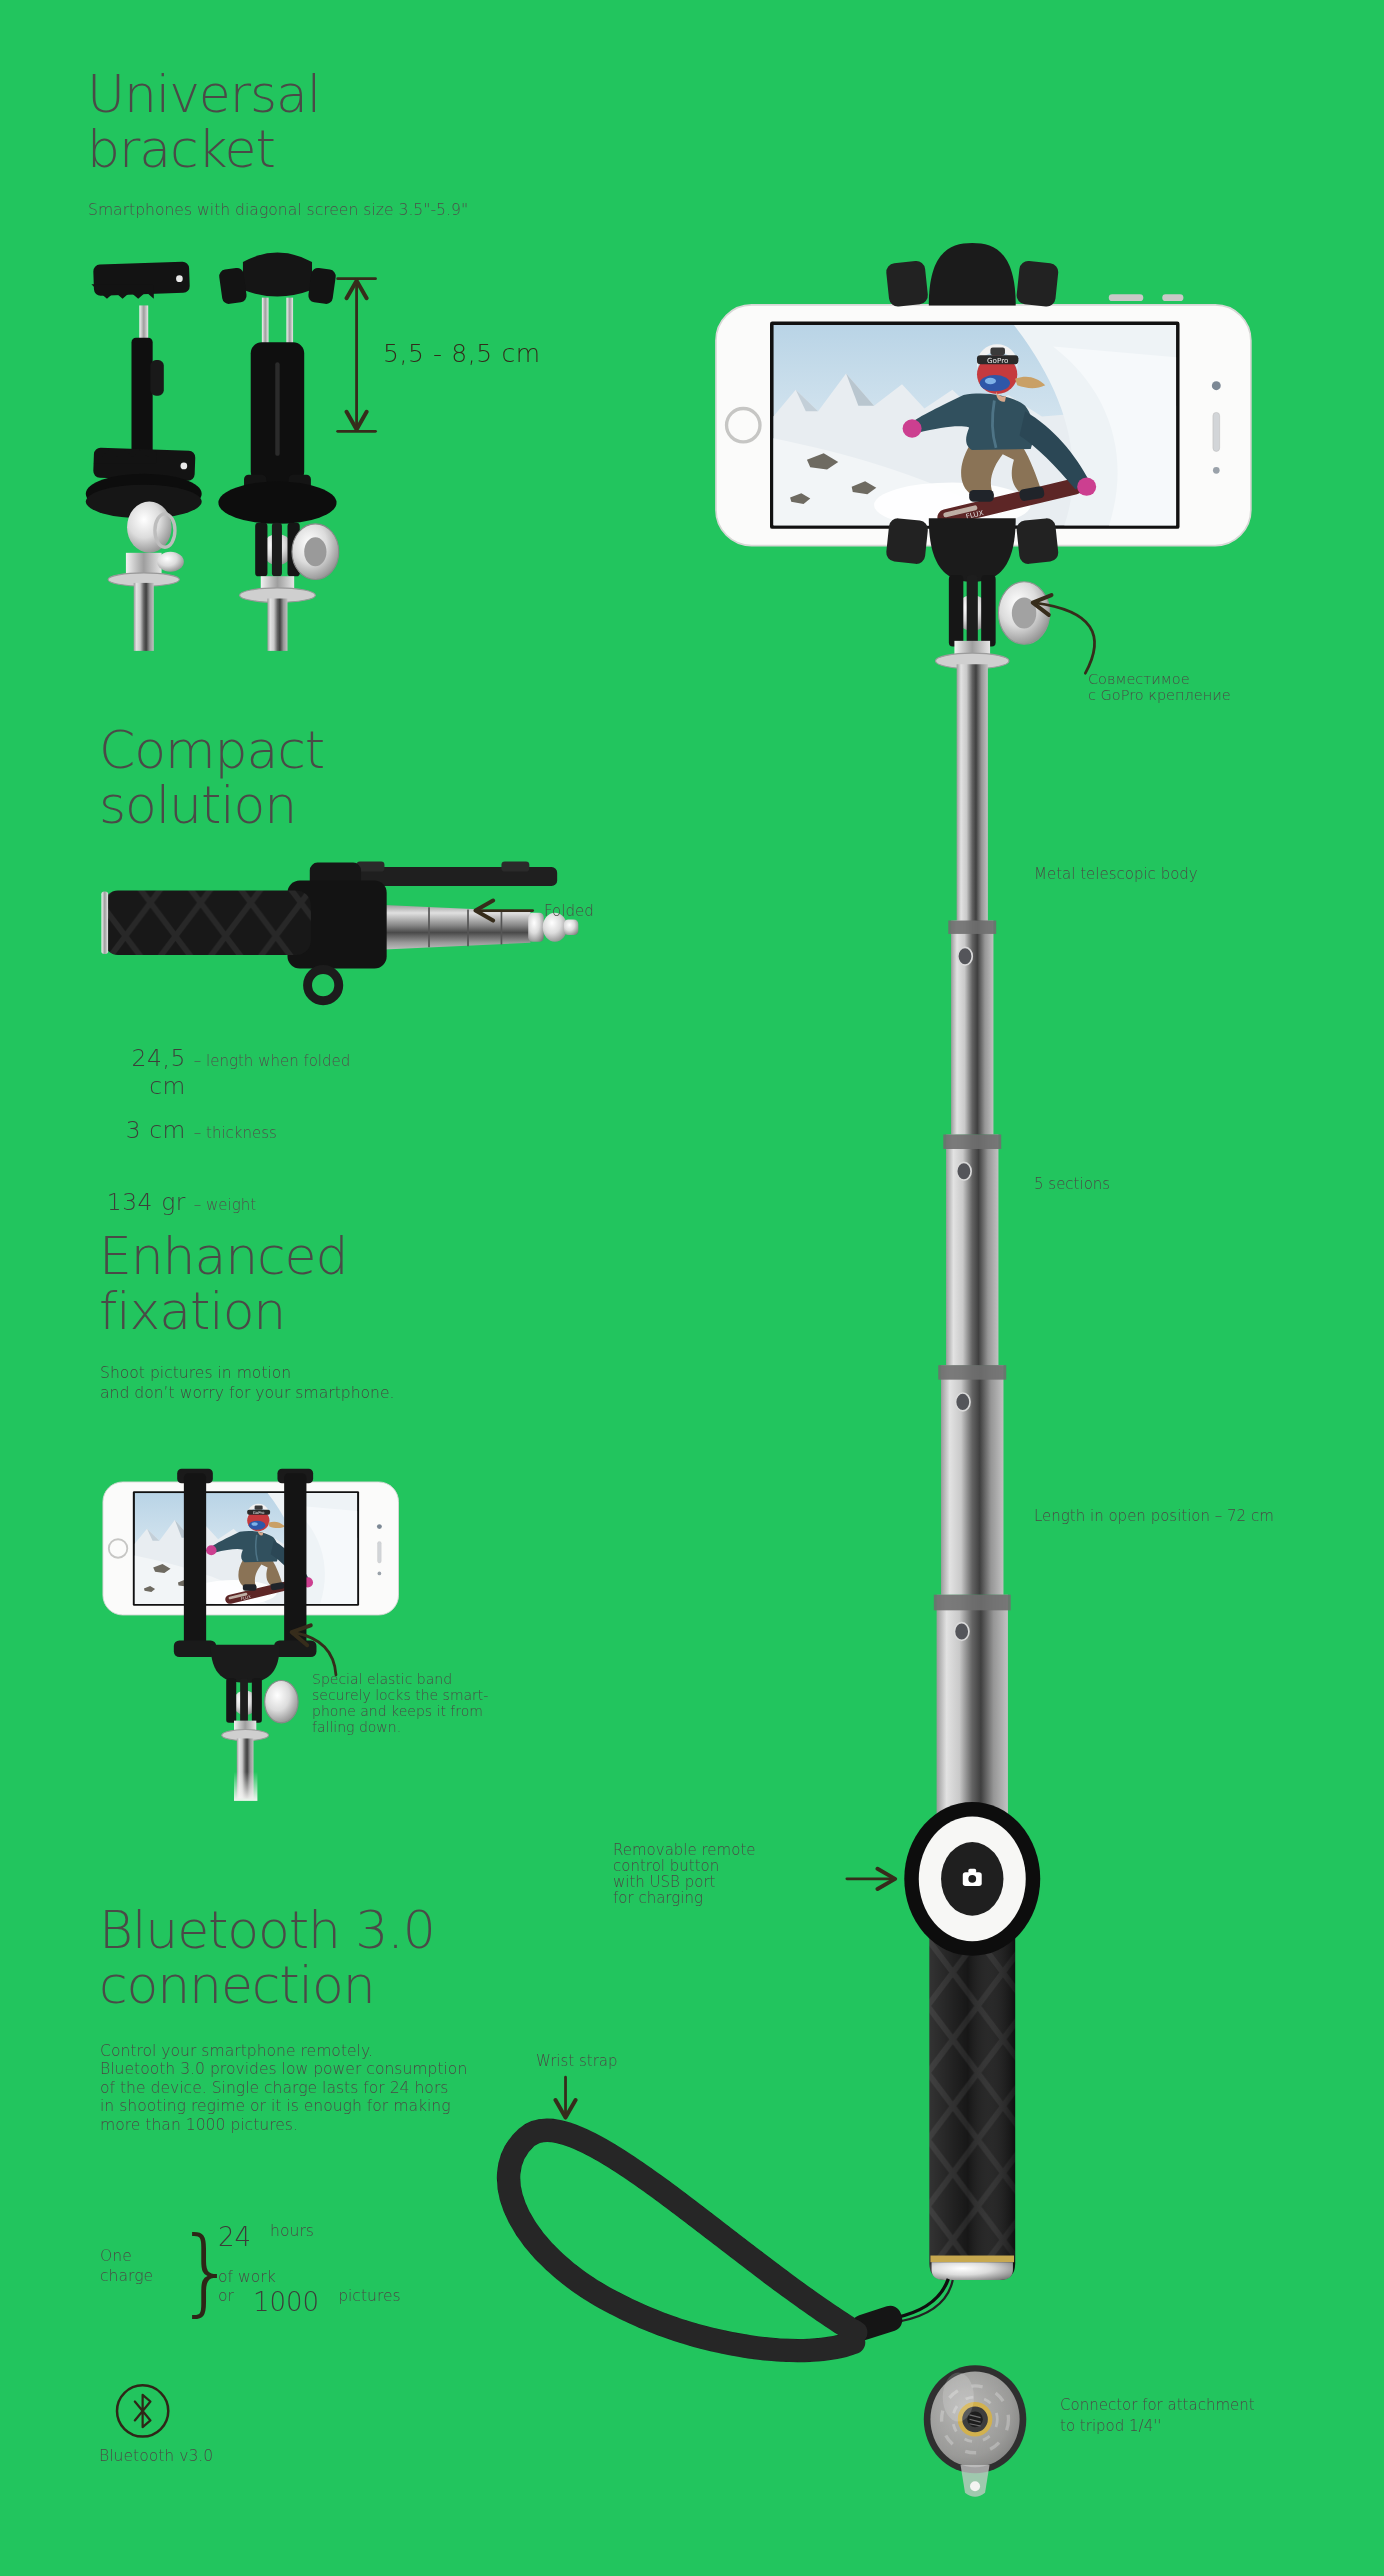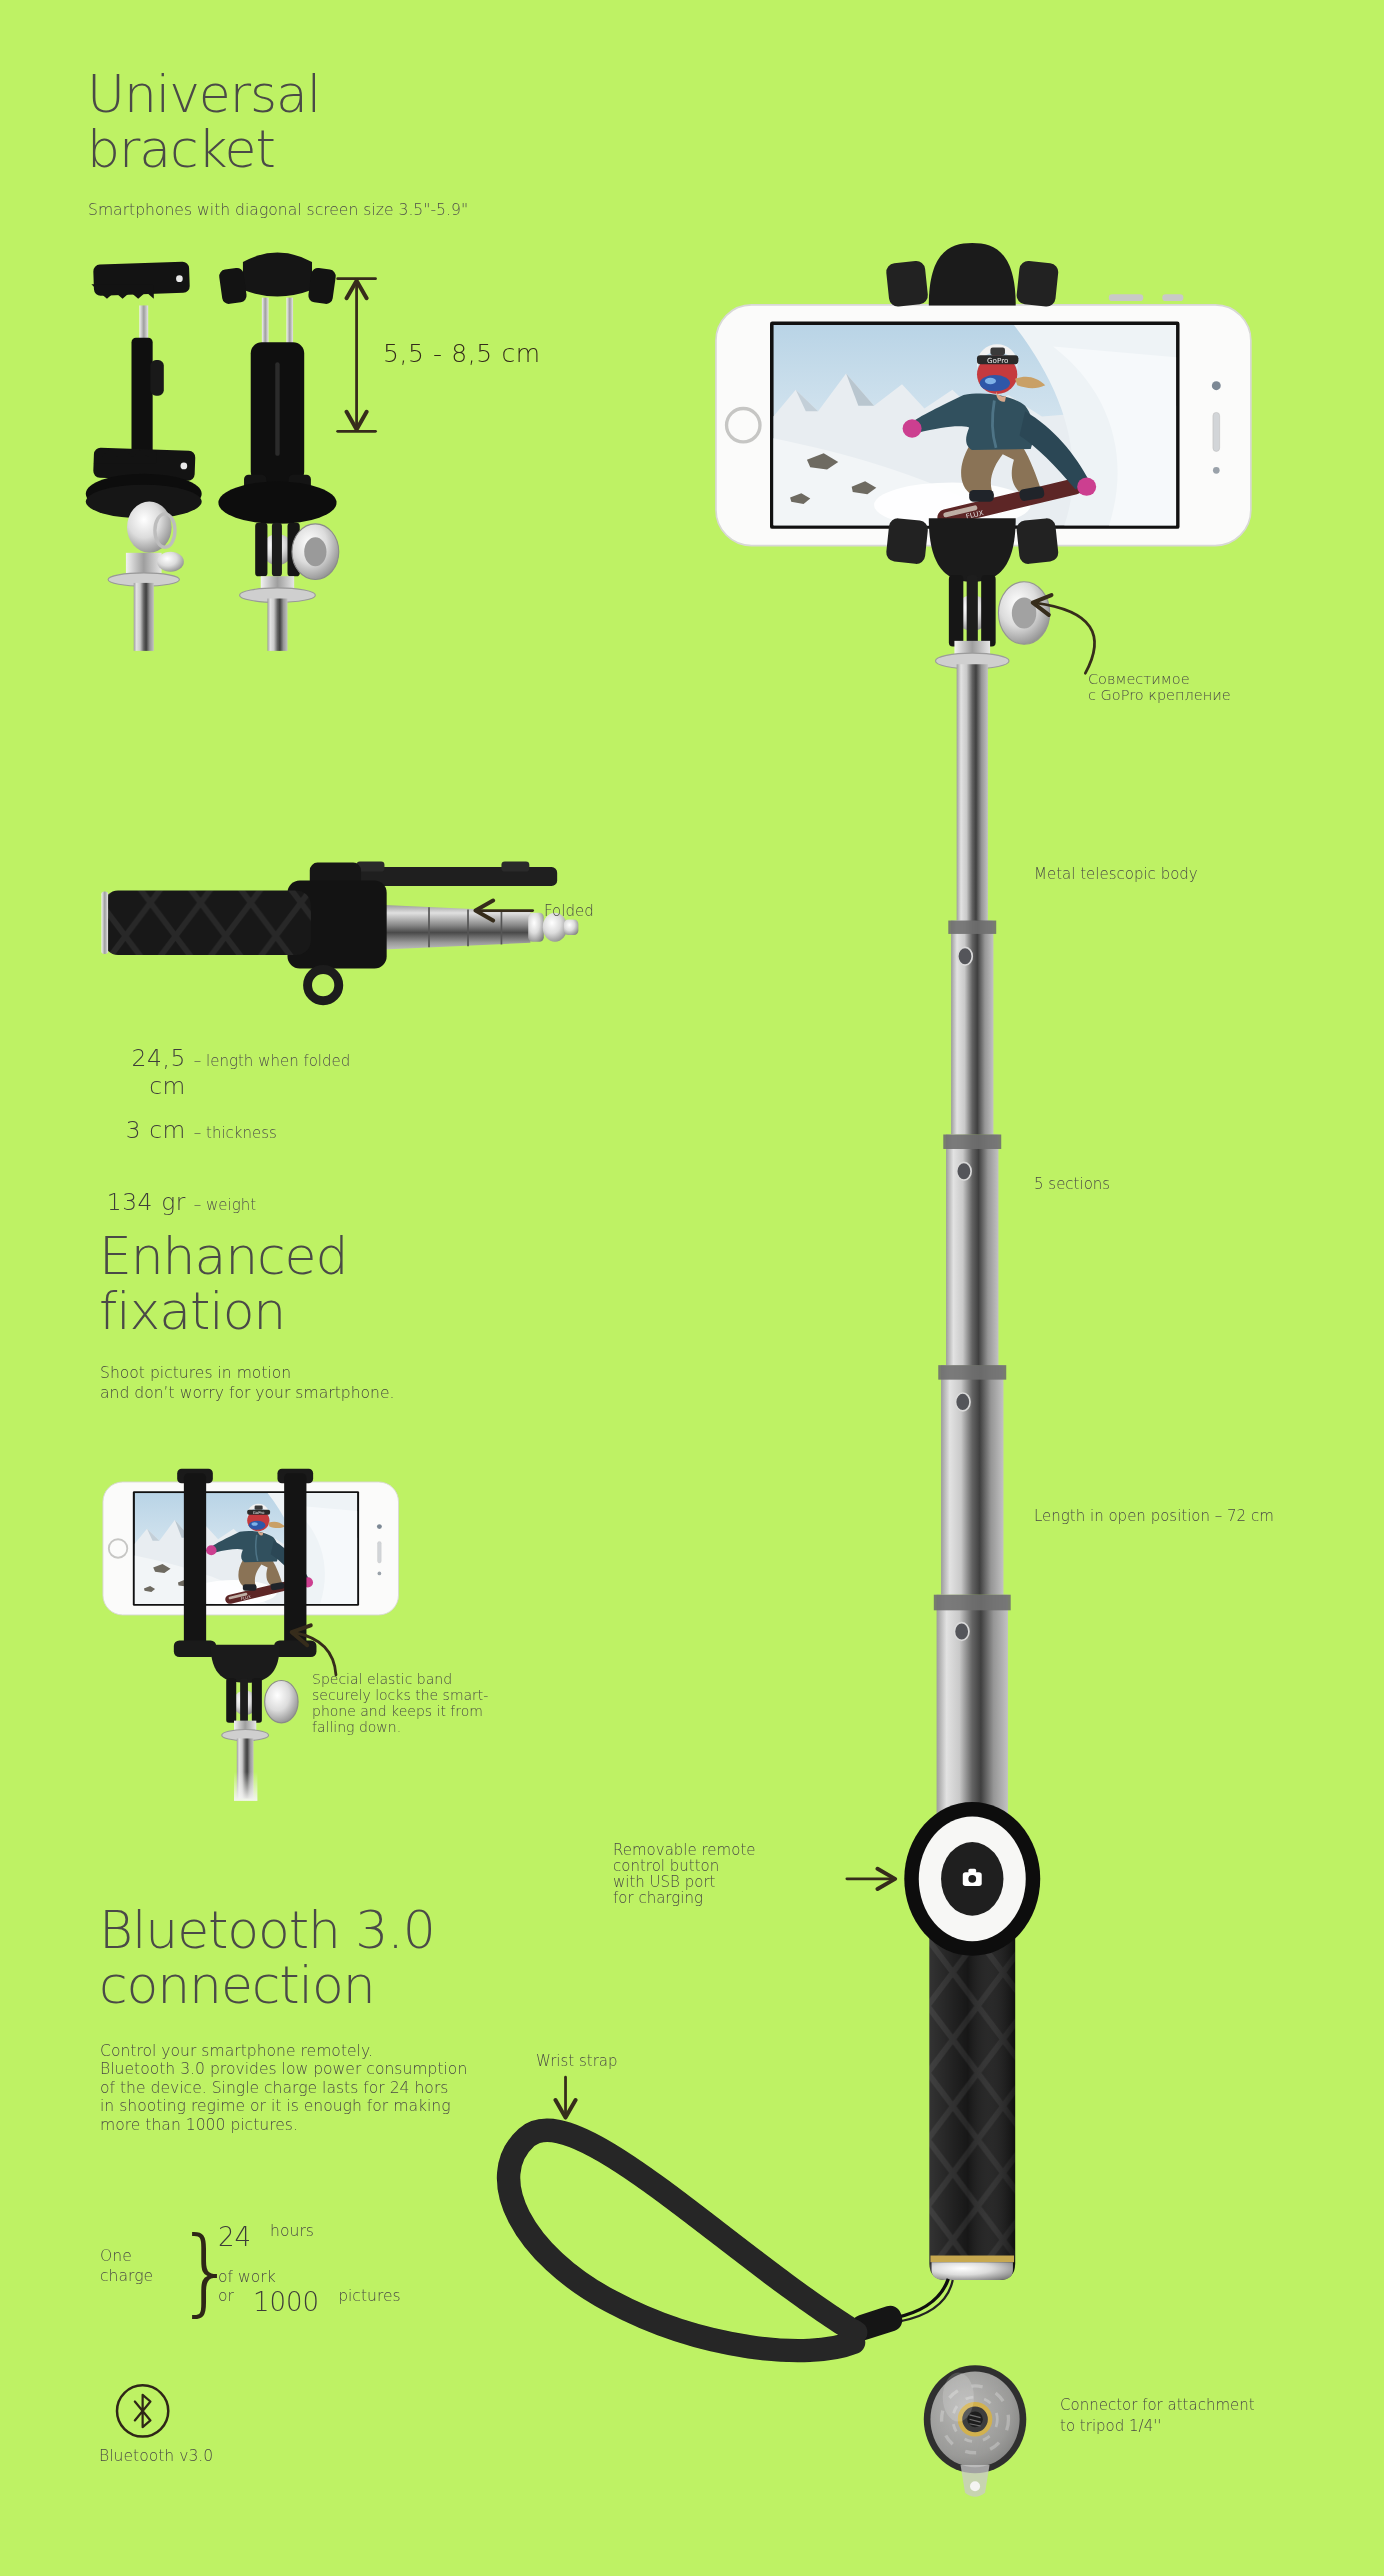--- a/index.html
+++ b/index.html
@@ -1,16 +1,16 @@
 <!DOCTYPE html>
 <html style="font-size:9px"><head>
 <meta charset="utf-8">
 <style>
   html,body{margin:0;padding:0;background:#f4f4f2;}
-  .canvas{position:relative;width:1384px;height:2576px;background:#bef264;overflow:hidden;
+  .canvas{position:relative;width:1384px;height:2576px;background:#22c55e;overflow:hidden;
           font-family:"DejaVu Sans","Liberation Sans",sans-serif;}
   .abs{position:absolute;}
   .h{font-weight:200;font-size:52px;line-height:55px;color:#4a4a47;letter-spacing:-1.1px;font-stretch:condensed;}
   .label{font-weight:300;color:#4a4a45;font-size:15px;line-height:1.24;font-stretch:condensed;}
   .sub{font-weight:300;color:#4e4e4a;font-size:15.6px;font-stretch:condensed;}
   .para{font-weight:300;color:#46463f;font-size:15.6px;line-height:20px;font-stretch:condensed;}
   .measure{font-weight:300;color:#342b1b;font-size:25px;letter-spacing:0.6px;text-align:center;}
   .spec-row{display:flex;align-items:baseline;height:27px;margin-top:45px;}
   .spec-val{width:99px;text-align:right;font-size:23.4px;font-weight:300;color:#3e3e3a;letter-spacing:0.6px;}
   .spec-desc{margin-left:7.8px;font-size:15px;font-weight:300;color:#50504b;}
@@ -310,20 +310,24 @@
     </g>
   </svg>
 
   <div class="abs h" style="left:87px;top:67px">
     <div>Universal</div>
     <div>bracket</div>
   </div>
   <div class="abs sub" style="left:88px;top:201px">Smartphones with diagonal screen size 3.5"-5.9"</div>
   <div class="abs measure" style="left:383px;top:339px">5,5 - 8,5 cm</div>
 
+  <div class="abs h" style="left:99px;top:723px">
+    <div>Compact</div>
+    <div>solution</div>
+  </div>
   <div class="abs label" style="left:544px;top:902px">Folded</div>
 
   <div class="abs" style="left:87px;top:999px">
     <div class="spec-row">
       <div class="spec-val">24,5 cm</div>
       <div class="spec-desc">– length when folded</div>
     </div>
     <div class="spec-row">
       <div class="spec-val">3 cm</div>
       <div class="spec-desc">– thickness</div>

